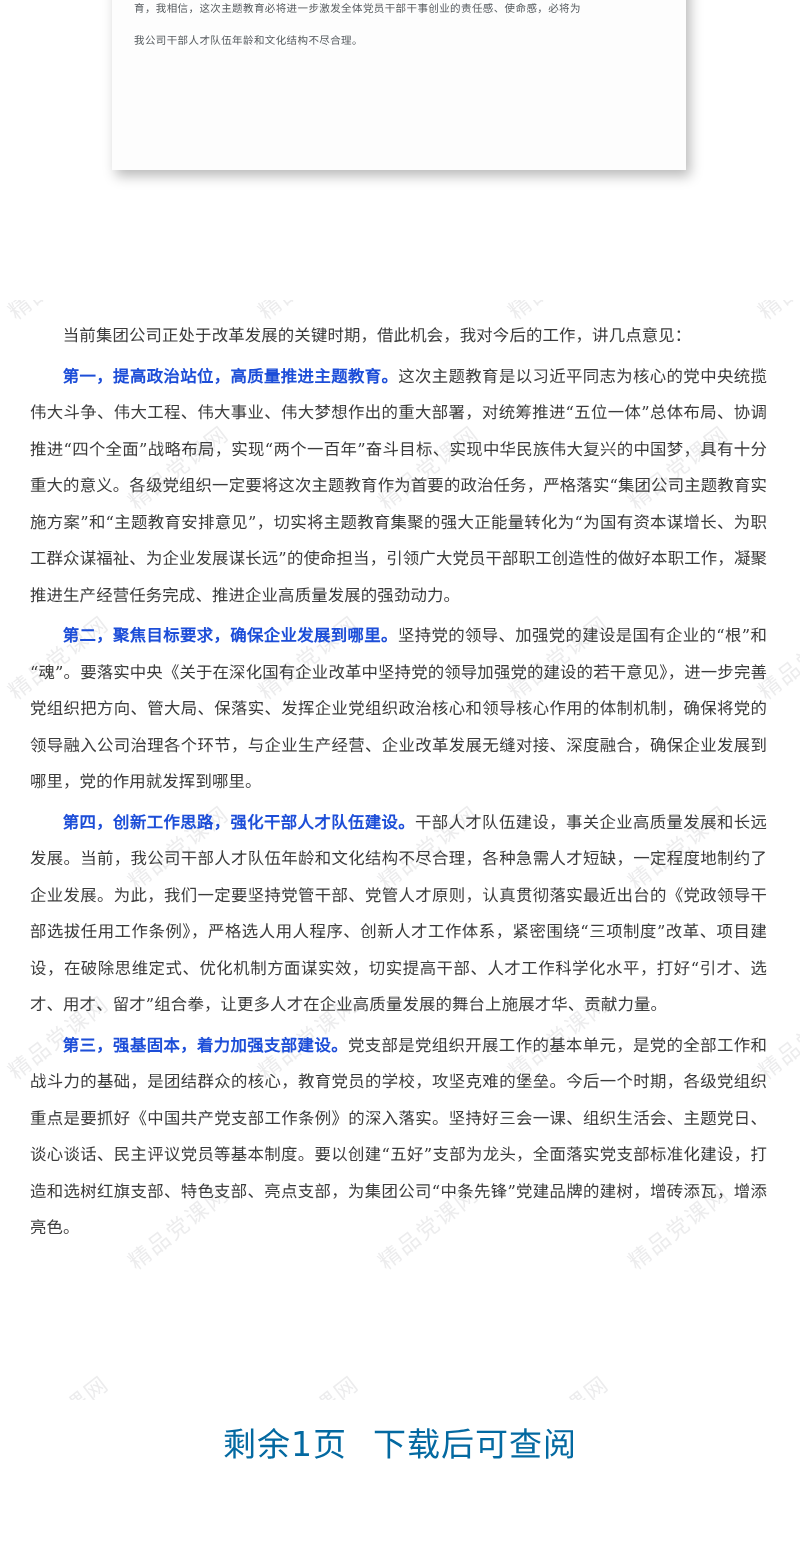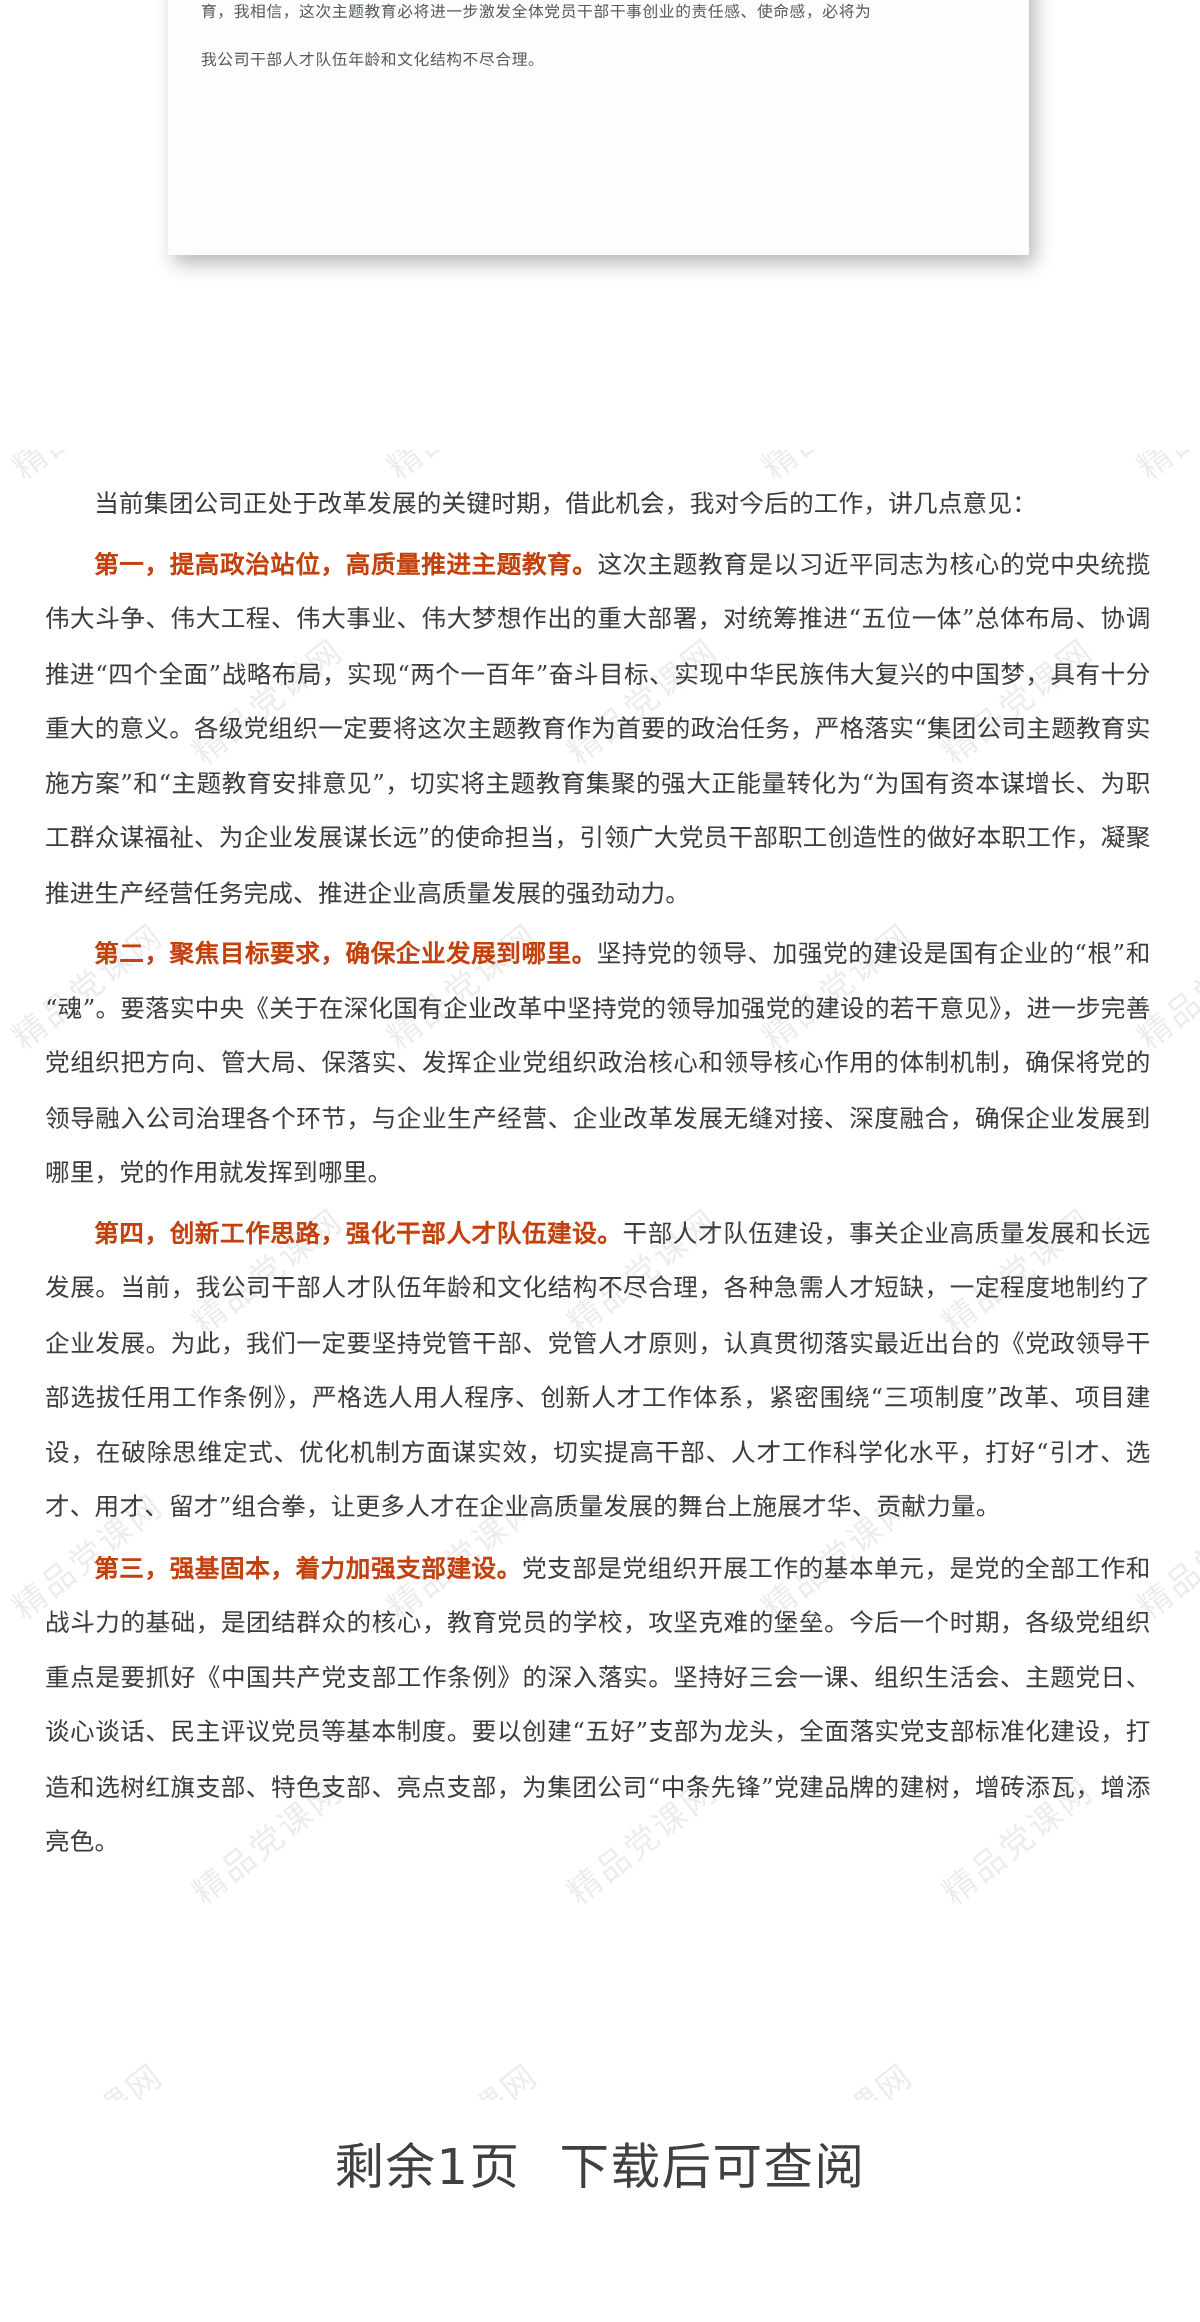--- a/index.html
+++ b/index.html
@@ -60,21 +60,21 @@
     text-align: justify;
     text-justify: inter-ideograph;
     margin: 0 0 4px 0;
     letter-spacing: 0.15px;
     text-indent: 2em;
     position: relative;
     z-index: 2;
   }
   .para .lead {
     font-weight: bold;
-    color: #c2410c;
+    color: #1d4ed8;
   }
 
   
   .watermark-layer {
     position: absolute;
     left: 0;
     top: 300px;
     width: 800px;
     height: 1100px;
     overflow: hidden;
@@ -95,21 +95,21 @@
 
   
   .bottom-notice {
     position: absolute;
     left: 0;
     top: 1418px;
     width: 800px;
     text-align: center;
     font-family: "DejaVu Sans", "Liberation Sans", sans-serif;
     font-size: 33px;
-    color: #404040;
+    color: #0369a1;
     letter-spacing: 1px;
     z-index: 3;
   }
   .bottom-notice .gap {
     display: inline-block;
     width: 26px;
   }
 </style>
 </head>
 <body>

